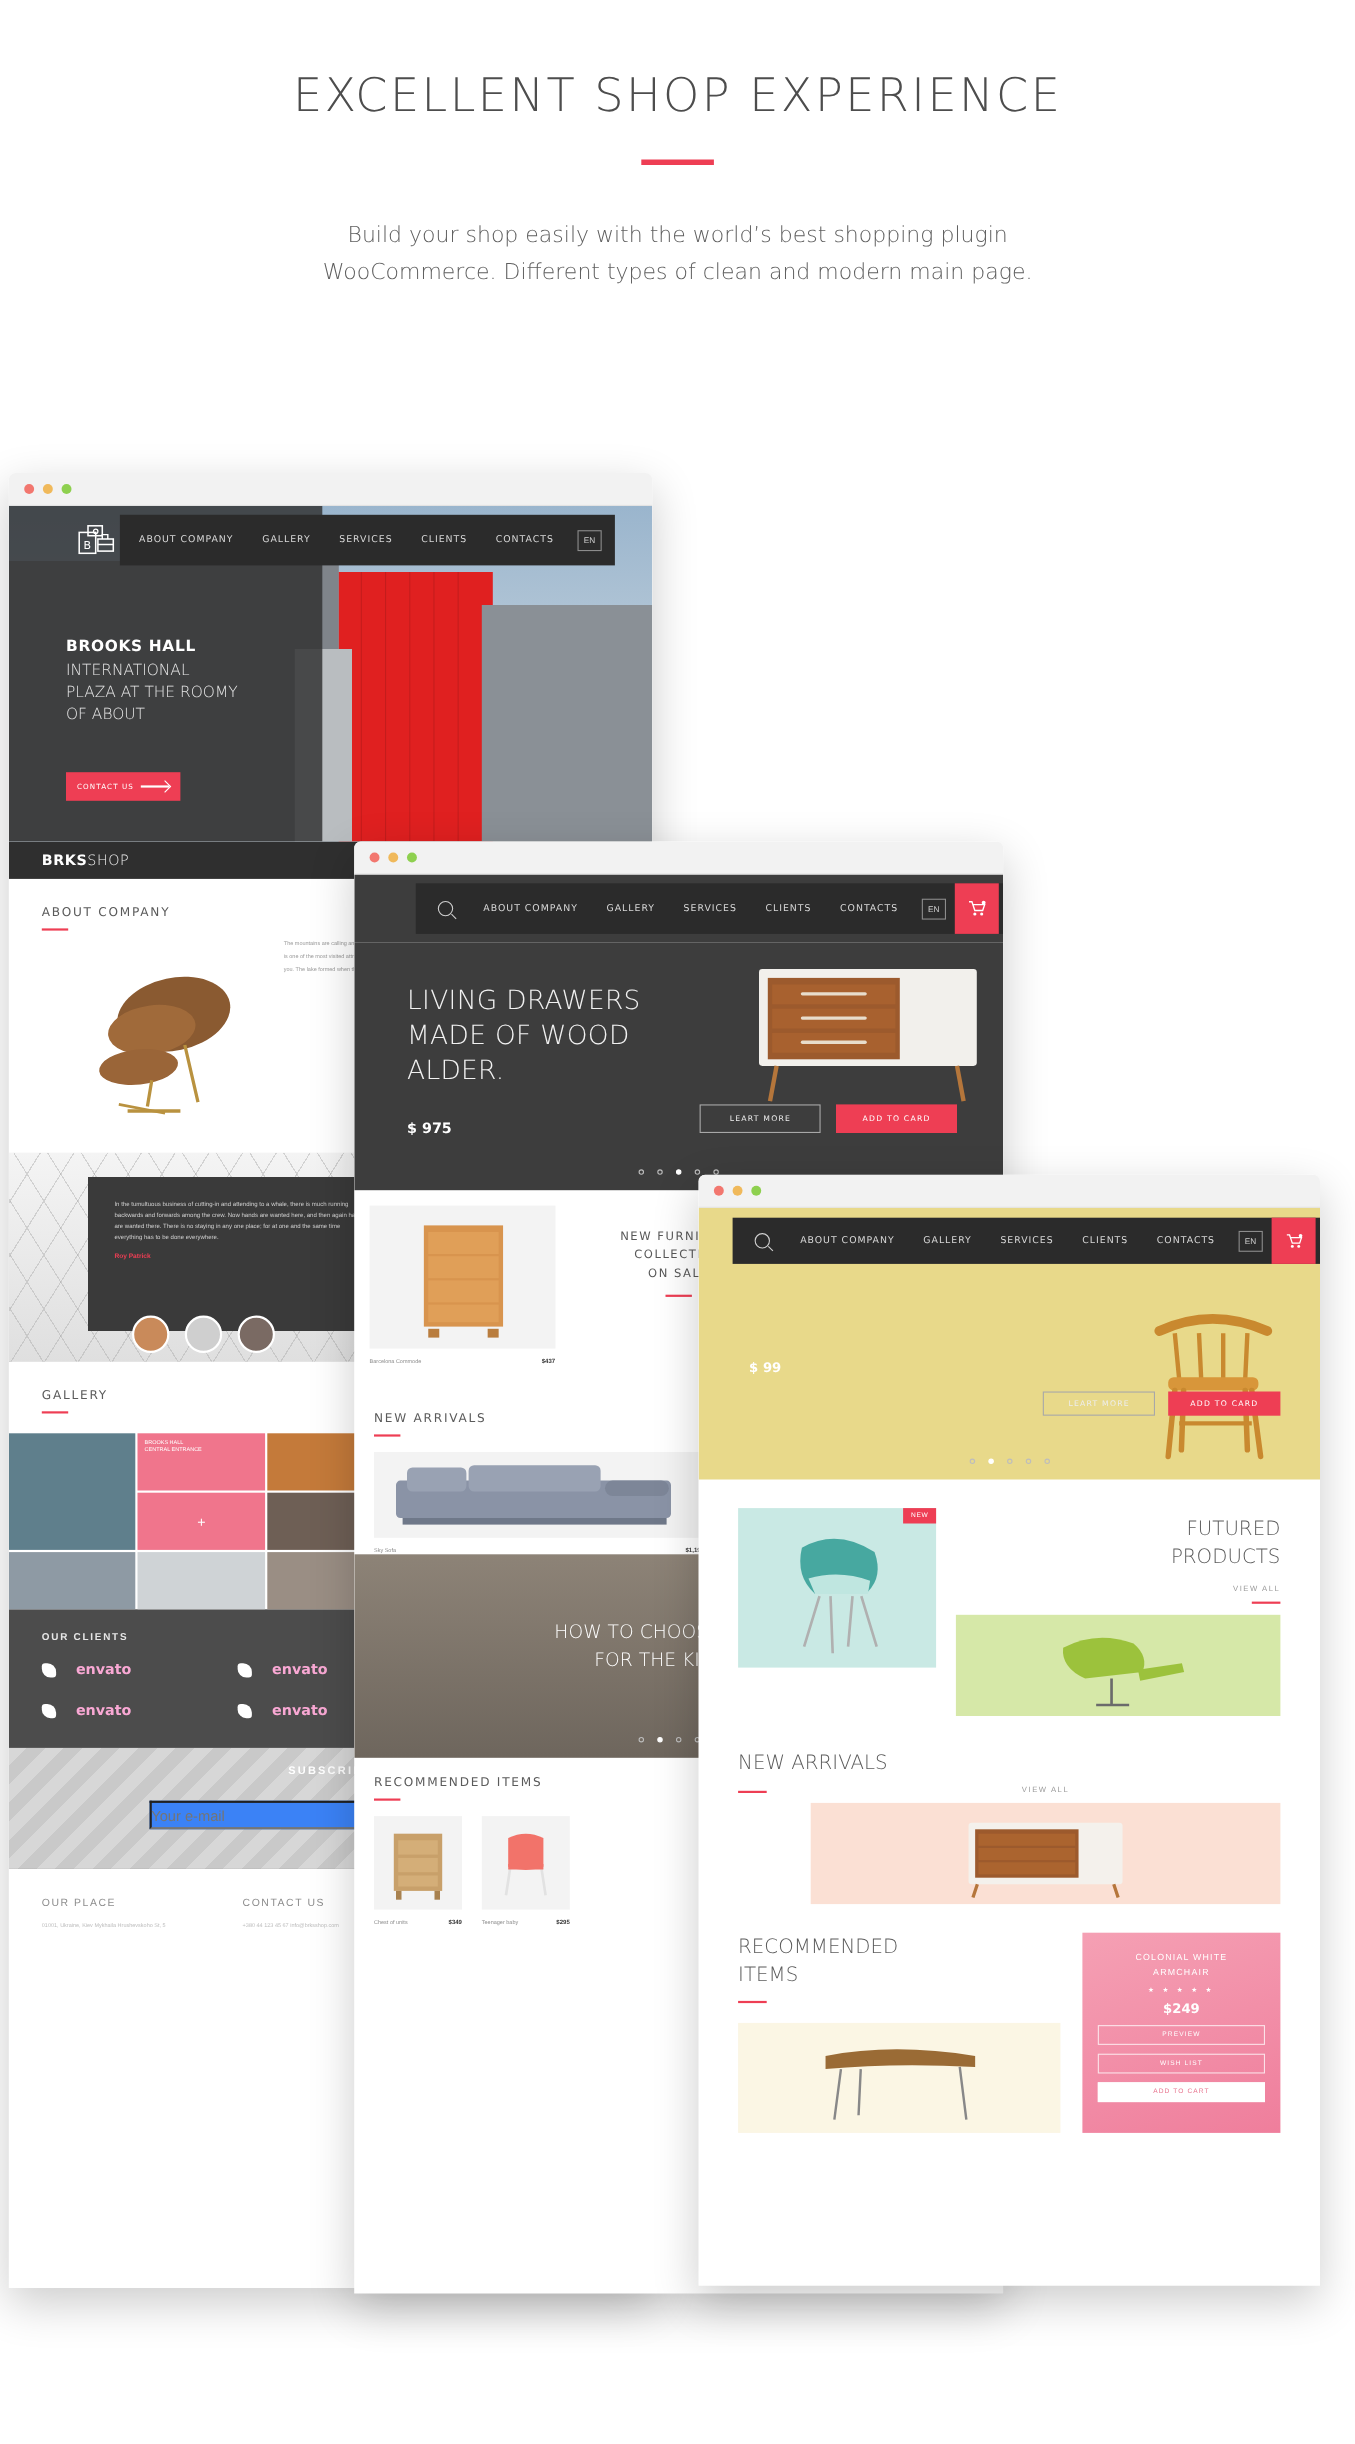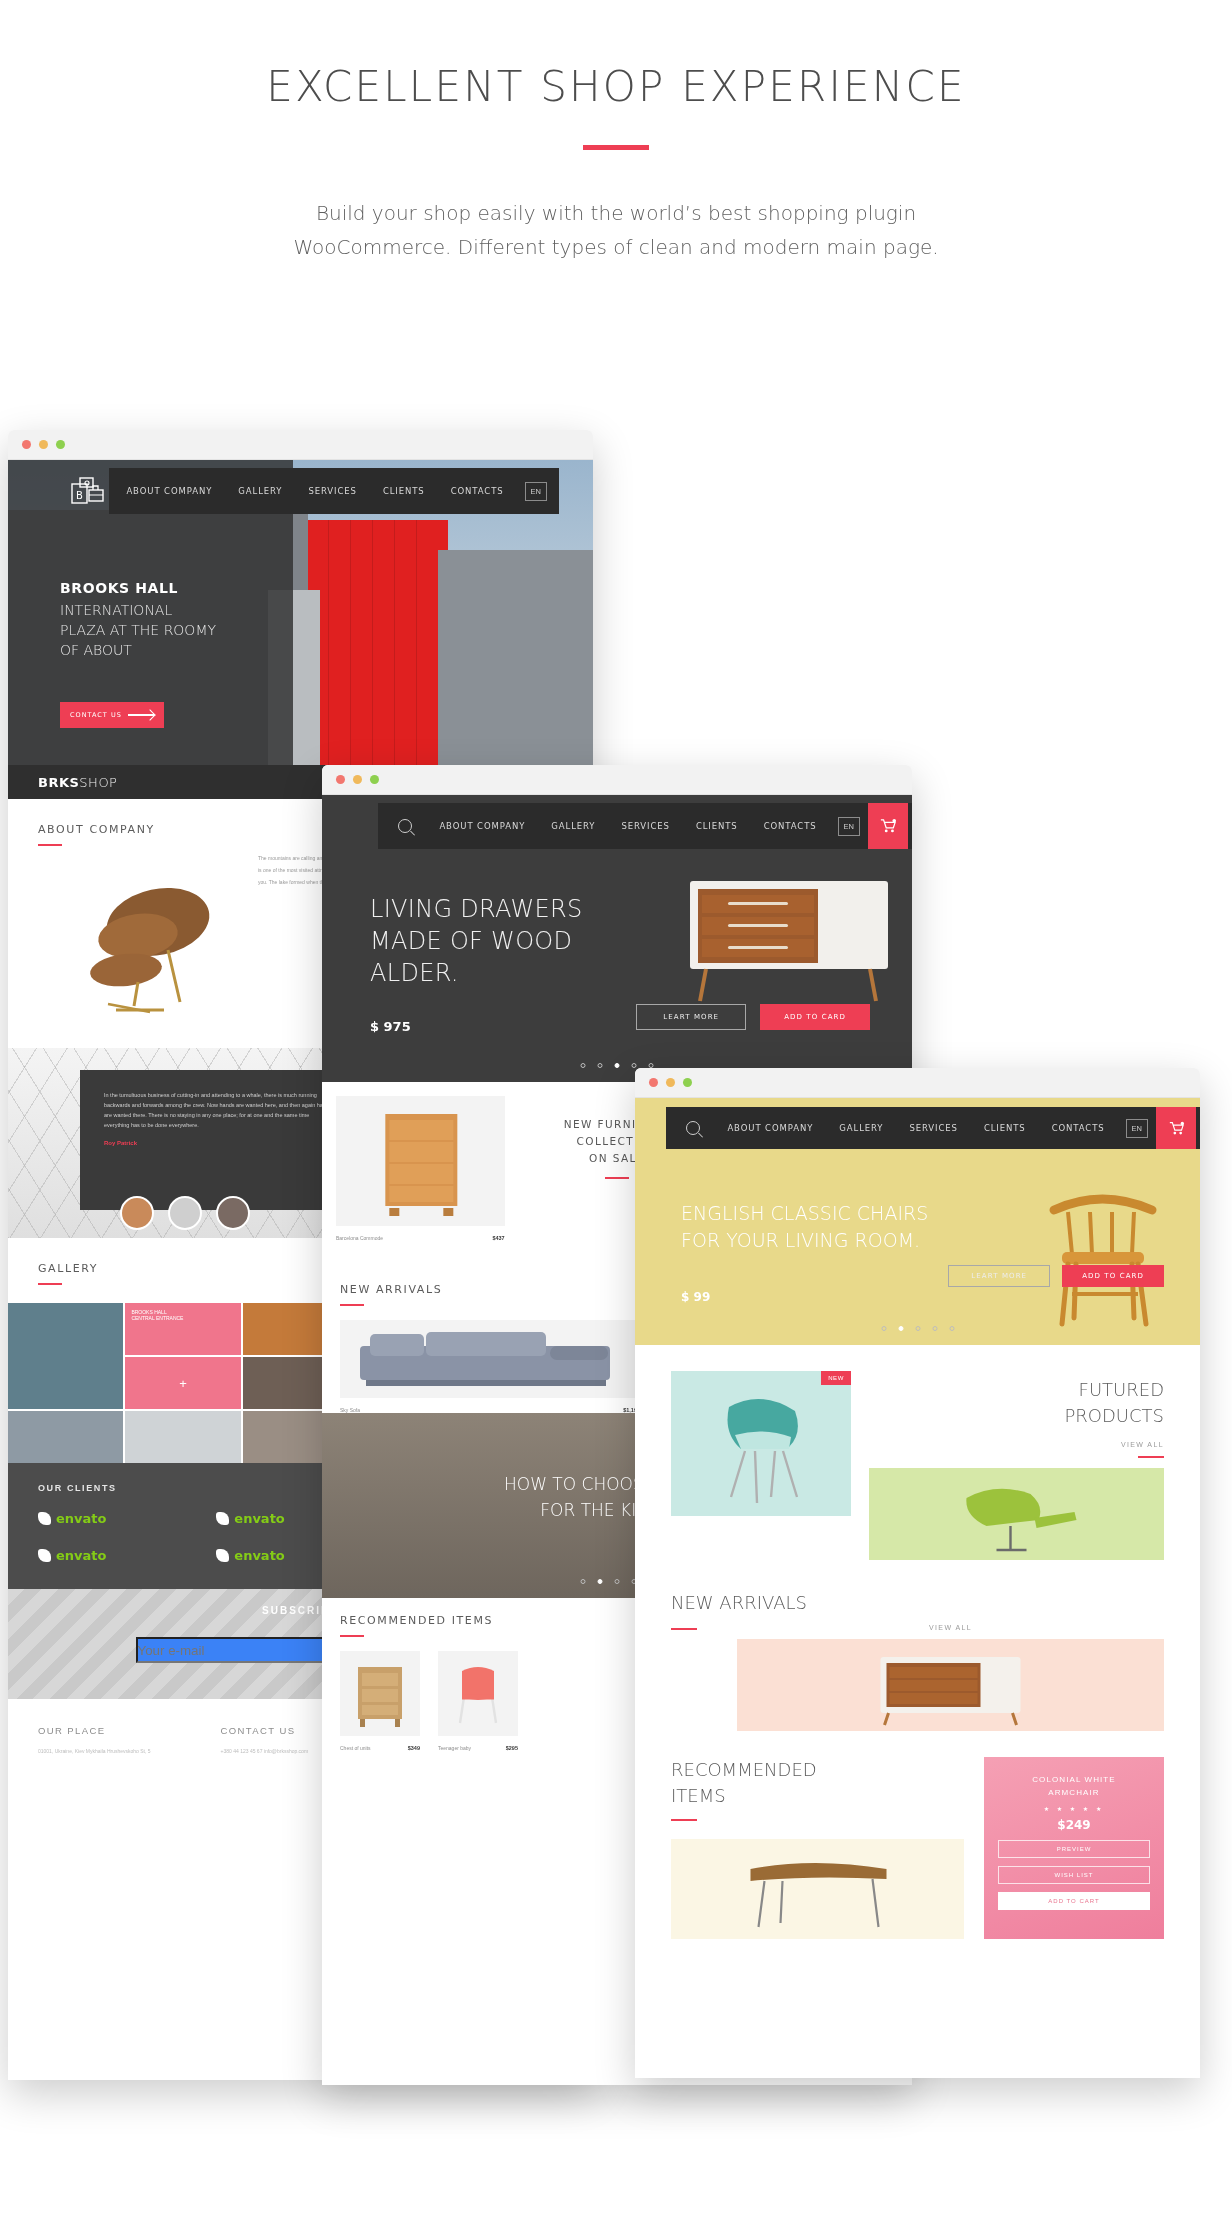--- a/index.html
+++ b/index.html
@@ -86,21 +86,21 @@
   .av{ width:34px; height:34px; border-radius:50%; border:2px solid #fff; overflow:hidden; }
 
   
   .gal{ display:grid; grid-template-columns:repeat(5,1fr); grid-auto-rows:52px; gap:2px; margin-top:18px; }
   .gal div{ background-size:cover; }
 
   .clients{ background:#4c4c4c; padding:20px 30px 26px; margin-top:0; }
   .clients h4{ color:#e6e6e6; font-size:9px; letter-spacing:1.6px; }
   .clients .rule{ background:#ee3e54; }
   .clogos{ display:grid; grid-template-columns:repeat(3,1fr); gap:22px 10px; margin-top:18px; }
-  .clogo{ color:#84cc16; font-size:13px; font-weight:600; display:flex; align-items:center; gap:5px; font-family:"DejaVu Sans",sans-serif;}
+  .clogo{ color:#f9a8d4; font-size:13px; font-weight:600; display:flex; align-items:center; gap:18px; font-family:"DejaVu Sans",sans-serif;}
   .clogo .mark{ width:13px; height:13px; background:#fff; border-radius:3px 8px 3px 8px; }
 
   .subscribe{ background:#5a5a5a; height:110px; position:relative; overflow:hidden; }
   .stripes{ position:absolute; inset:0; background:repeating-linear-gradient(-45deg,#d7d7d7 0 12px,#c9c9c9 12px 24px); }
   .subscribe h5{ position:absolute; left:50%; transform:translateX(-50%); top:16px; color:#fff; font-size:10px; letter-spacing:2px; }
   .subinput{ position:absolute; left:50%; transform:translateX(-50%); top:48px; width:330px; height:26px; background:#3b82f6; }
   .footer{ background:#fff; padding:26px 30px; display:flex; gap:70px; }
   .footer h6{ font-size:9.5px; letter-spacing:1.4px; color:#8d8d8d; font-weight:400; }
   .footer p{ font-size:5px; color:#bdbdbd; line-height:10px; margin-top:10px;}
 
@@ -554,24 +554,20 @@
             <path d="M2 2h3l3 9h8l2-6H6" fill="none" stroke="#fff" stroke-width="1.4"></path>
             <circle cx="8" cy="14.5" r="1.6" fill="#fff"></circle>
               <circle cx="15" cy="14.5" r="1.6" fill="#fff"></circle>
             <circle cx="17" cy="3" r="2" fill="#fff"></circle>
           </svg>
         </span>
       </div>
     </div>
 
     <div class="w3-hero">
-      <h2>
-        <span>ENGLISH CLASSIC CHAIRS</span><br>
-        <span>FOR YOUR LIVING ROOM.</span>
-      </h2>
       <div class="w3-price">$ 99</div>
       <div style="position:absolute;right:22px;top:8px">
         <svg width="150" height="170" viewBox="0 0 150 170">
           <path d="M26 42 Q74 20 124 42" stroke="#c9892f" stroke-width="9" fill="none" stroke-linecap="round"></path>
           <path d="M40 44 L44 86 M62 44 L64 86 M84 44 L84 86 M106 44 L104 86" stroke="#c9892f" stroke-width="4"></path>
           <rect x="34" y="84" width="82" height="12" rx="5" fill="#d8963a"></rect>
           <path d="M40 96 L34 156 M110 96 L118 156 M48 96 L46 150 M104 96 L106 150" stroke="#c9892f" stroke-width="5" stroke-linecap="round"></path>
           <path d="M44 126 L110 126" stroke="#c9892f" stroke-width="4"></path>
         </svg>
       </div>

